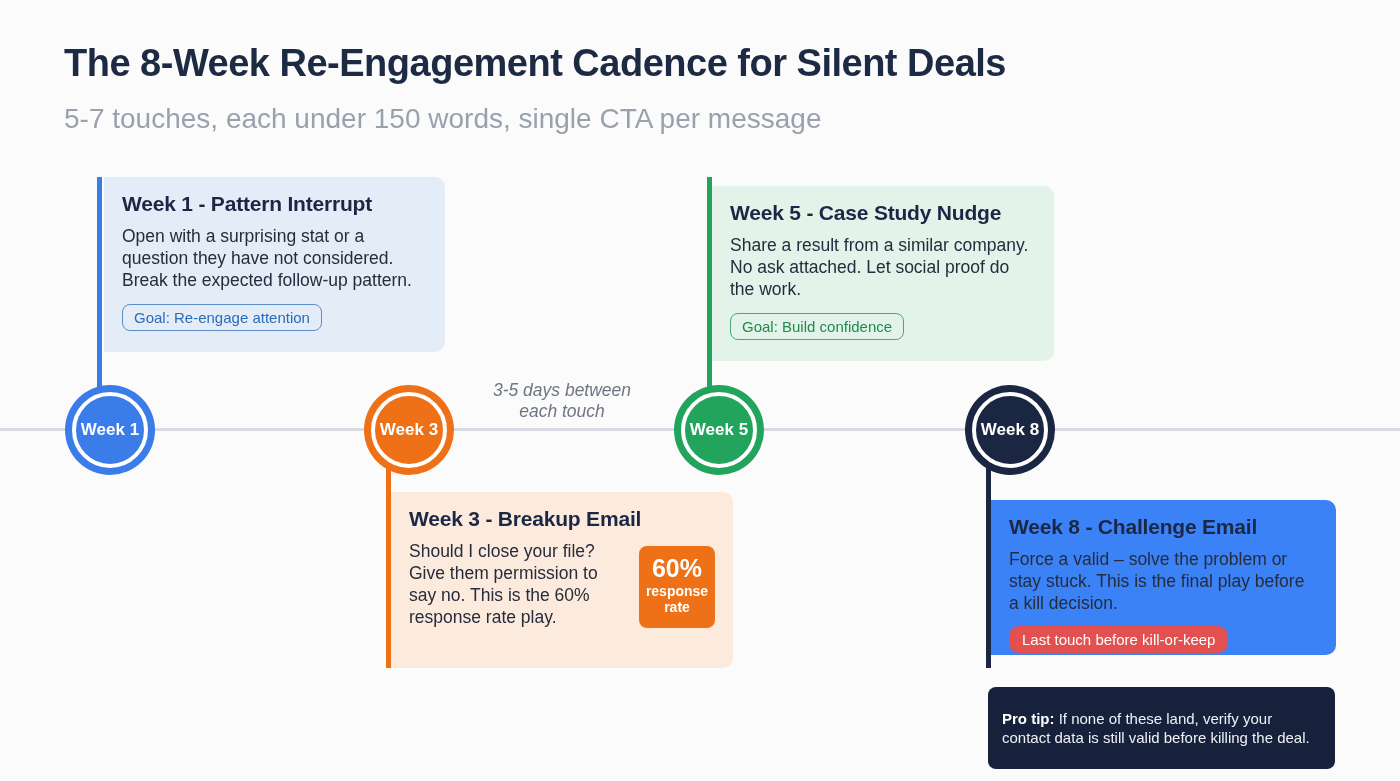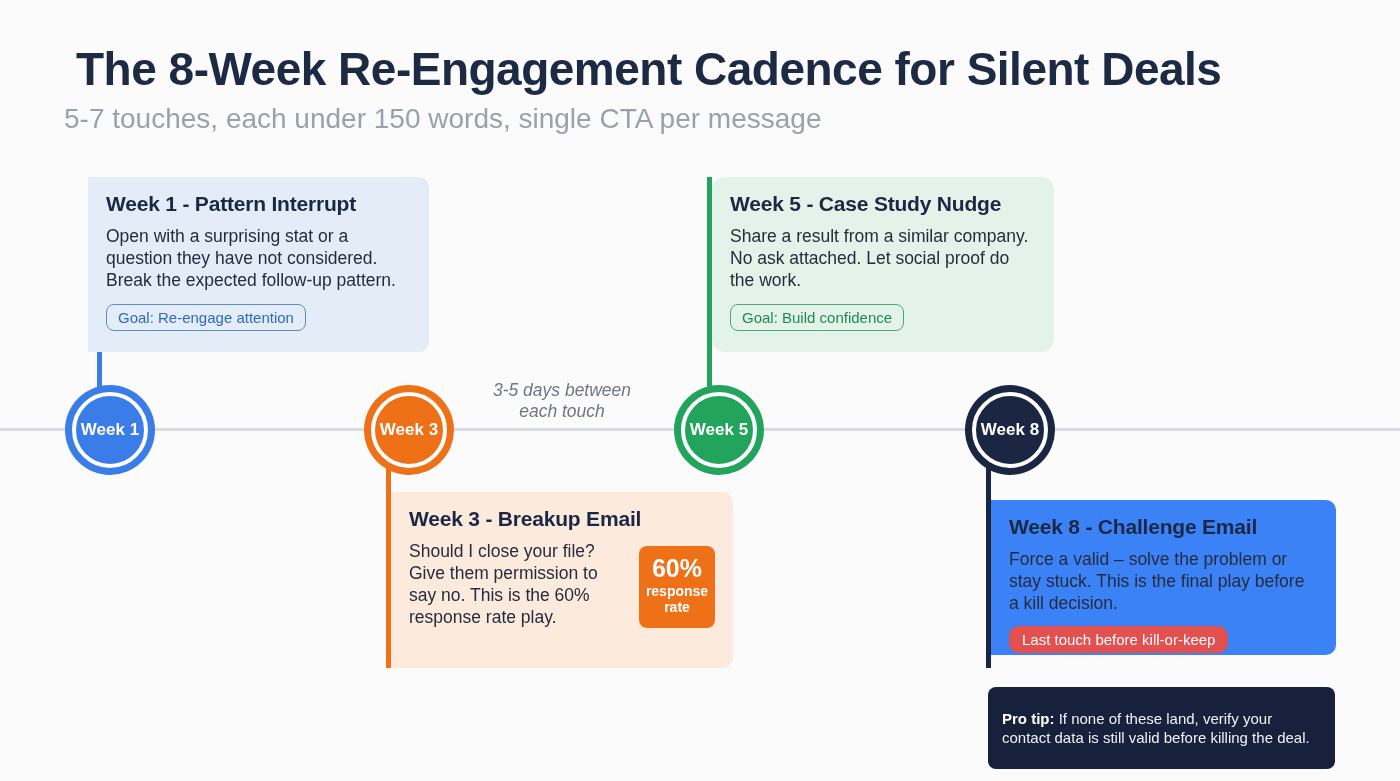--- a/index.html
+++ b/index.html
@@ -4,22 +4,22 @@
 <style>
   * { margin:0; padding:0; box-sizing:border-box; }
   html,body { background:#ffffff; }
   .canvas {
     position:relative; width:1400px; height:781px;
     background:#fbfbfc; overflow:hidden;
     font-family:"Liberation Sans", sans-serif;
   }
   
   .title {
-    position:absolute; left:76px; top:42px;
-    font-size:46px; font-weight:bold; color:#1d2a44; letter-spacing:-0.5px;
+    position:absolute; left:64px; top:42px;
+    font-size:38px; font-weight:bold; color:#1d2a44; letter-spacing:-0.5px;
   }
   .subtitle {
     position:absolute; left:64px; top:103px;
     font-size:28px; color:#99a1ac;
   }
   
   .timeline-line {
     position:absolute; left:0; top:428px; width:1400px; height:3px;
     background:#d9dbe3; z-index:0;
   }
@@ -43,22 +43,22 @@
   .m-w8 { left:965px; background:#1b2742; } .m-w8 .milestone-inner { background:#1b2742; }
   .gap-note {
     position:absolute; left:478px; top:380px; width:168px;
     text-align:center; font-style:italic; font-size:17.5px; color:#6e7681; line-height:21px;
     z-index:2;
   }
   
   .card {
     position:absolute; border-radius:0 10px 10px 0; padding:15px 18px; z-index:2;
   }
-  .card-w1 { left:88px; top:177px; width:341px; height:175px; background:#e4ecf8; }
-  .card-w5 { left:712px; top:177px; width:342px; height:175px; background:#e4f3e9;border-radius:13px; }
+  .card-w1 { left:104px; top:177px; width:341px; height:175px; background:#e4ecf8; }
+  .card-w5 { left:712px; top:186px; width:342px; height:175px; background:#e4f3e9; }
   .card-w3 { left:391px; top:492px; width:342px; height:176px; background:#fcebdc; }
   .card-w8 { left:991px; top:500px; width:345px; height:155px; background:#3b82f6; }
   .card-title {
     font-size:21px; font-weight:bold; color:#1b2744; margin-bottom:9px; letter-spacing:-0.2px;
   }
   .card-body { font-size:17.5px; color:#252c3d; line-height:22px; }
   .badge {
     display:inline-block; margin-top:13px; font-size:15px;
     padding:4px 11px; border-radius:8px; border:1.5px solid;
   }

